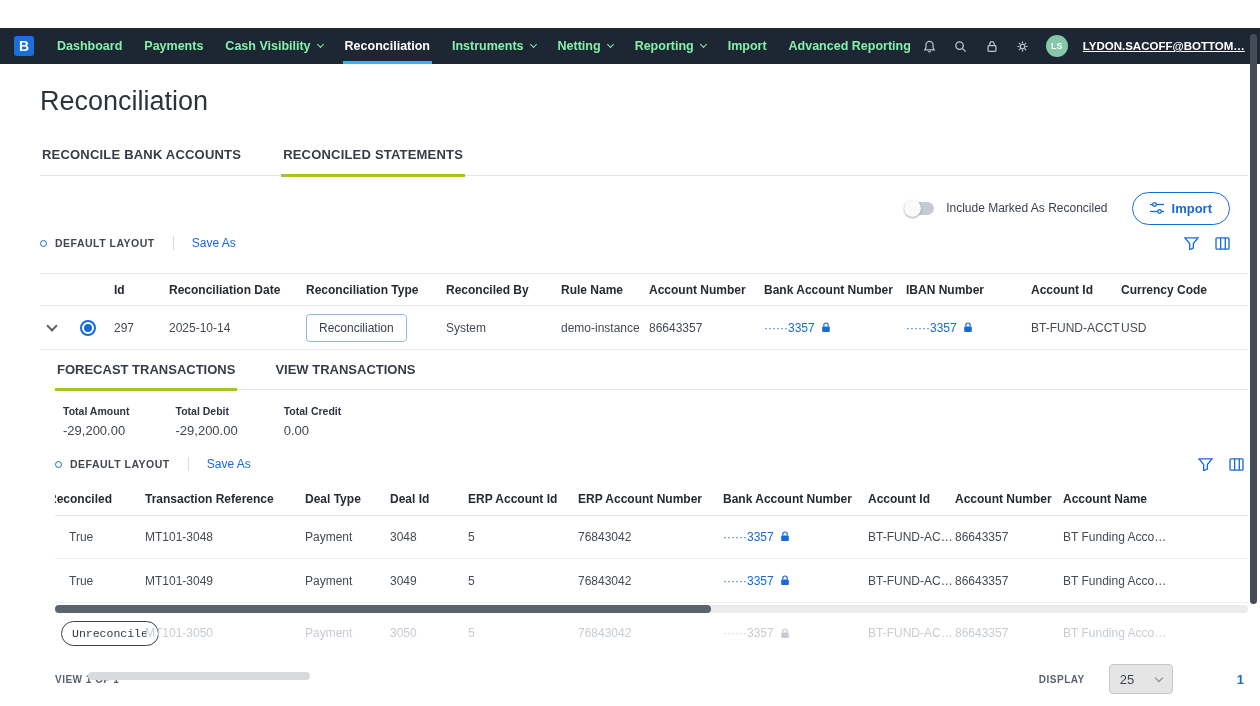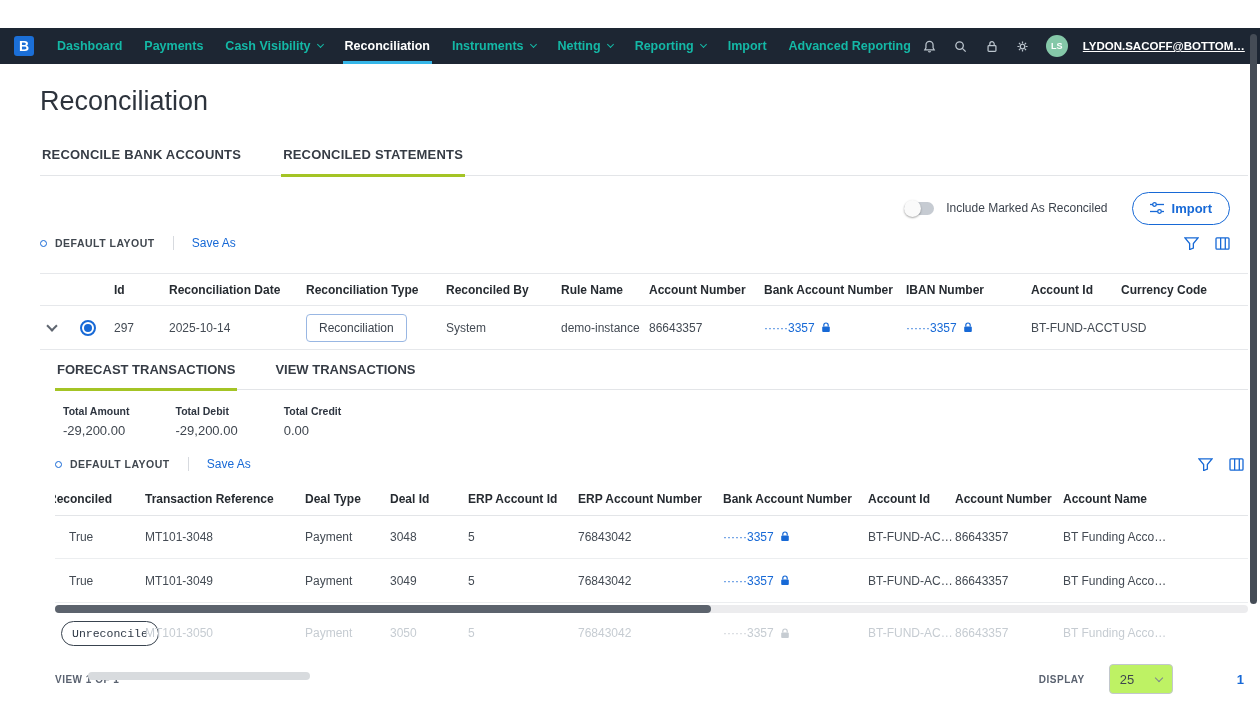--- a/index.html
+++ b/index.html
@@ -5,21 +5,21 @@
   * { margin:0; padding:0; box-sizing:border-box; }
   html,body { width:1260px; height:706px; background:#fff; overflow:hidden;
     font-family:"Liberation Sans", sans-serif; position:relative; color:#3f464f; }
 
   
   .navbar { position:absolute; top:28px; left:0; right:0; height:36px; background:#1d2633;
     display:flex; align-items:center; padding:0 10px; }
   .logo { width:20px; height:20px; background:#1b6fd8; border-radius:3px; color:#fff;
     font-weight:bold; font-size:14px; display:flex; align-items:center; justify-content:center;
     margin:0 12px 0 4px; flex:0 0 auto; }
-  .nav-item { font-size:12.5px; font-weight:bold; color:#14b8a6; padding:0 11px; height:36px;
+  .nav-item { font-size:12.5px; font-weight:bold; color:#86efac; padding:0 11px; height:36px;
     display:flex; align-items:center; position:relative; white-space:nowrap; cursor:pointer; }
   .nav-item.active { color:#fff; }
   .nav-item.active::after { content:""; position:absolute; left:9px; right:9px; bottom:0;
     height:3px; background:#35b6e8; }
   .caret { width:5px; height:5px; border-right:1.5px solid currentColor;
     border-bottom:1.5px solid currentColor; transform:rotate(45deg); display:inline-block;
     margin-left:7px; margin-top:-3px; }
   .nav-right { margin-left:auto; display:flex; align-items:center; gap:15px; padding-right:14px; }
   .nav-icon { width:16px; height:16px; display:flex; align-items:center; justify-content:center;
     color:#bcc5ce; cursor:pointer; }
@@ -112,21 +112,21 @@
     border-radius:4px; cursor:pointer; }
 
   
   .footer { display:flex; align-items:center; margin-top:8px; height:36px; padding-right:4px; }
   .view-text { font-size:10px; font-weight:bold; color:#5a6270; letter-spacing:.5px; }
   .footer-right { margin-left:auto; display:flex; align-items:center; }
   .display-label { font-size:10px; font-weight:bold; color:#5a6270; letter-spacing:.5px;
     margin-right:24px; }
   .page-size { border:1px solid #c2c7cd; border-radius:4px; height:30px; width:64px;
     display:flex; align-items:center; justify-content:space-between; padding:0 10px;
-    font-size:13px; color:#3f464f; cursor:pointer; background:#bef264; }
+    font-size:13px; color:#3f464f; cursor:pointer; background:#e5e5e5; }
   .sel-caret { width:6px; height:6px; border-right:1.5px solid #7c858f;
     border-bottom:1.5px solid #7c858f; transform:rotate(45deg); margin-top:-3px; }
   .page-num { color:#1769d6; font-size:13px; font-weight:bold; margin-left:64px; cursor:pointer; }
 
   
   .bottom-scroll { position:absolute; left:88px; top:672px; width:222px; height:8px;
     background:#d8dbde; border-radius:4px; cursor:pointer; }
   .vscroll-thumb { position:absolute; right:3px; top:34px; width:7px; height:570px;
     background:#454c56; border-radius:4px; z-index:10; cursor:pointer; }
 </style>

